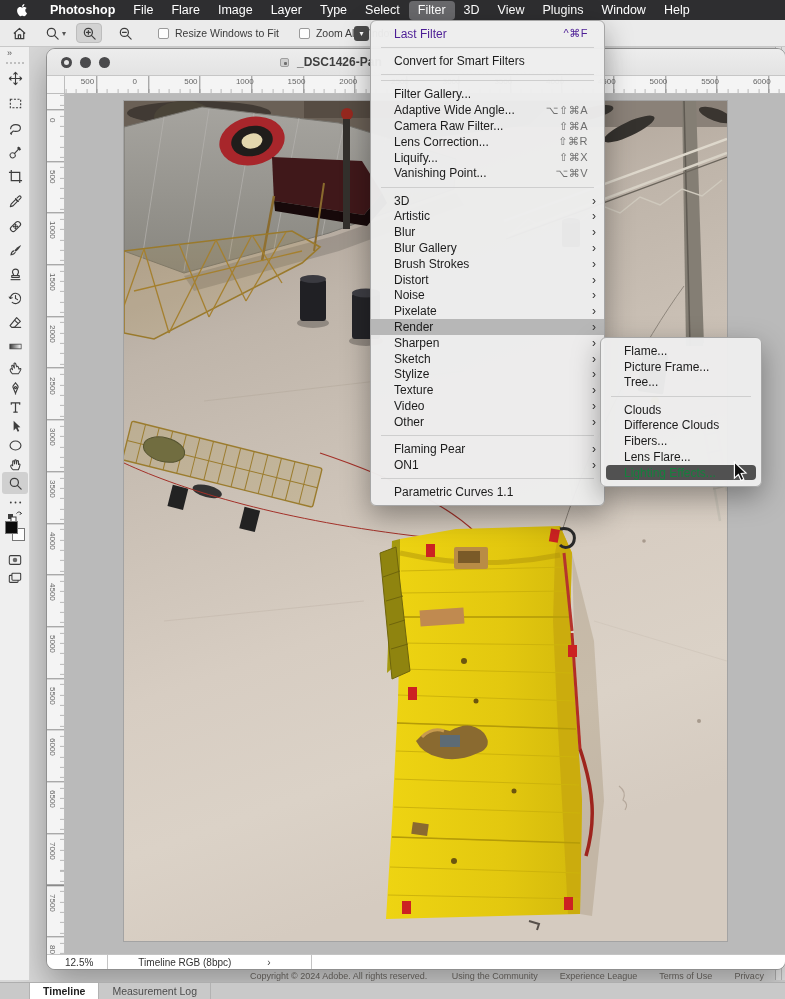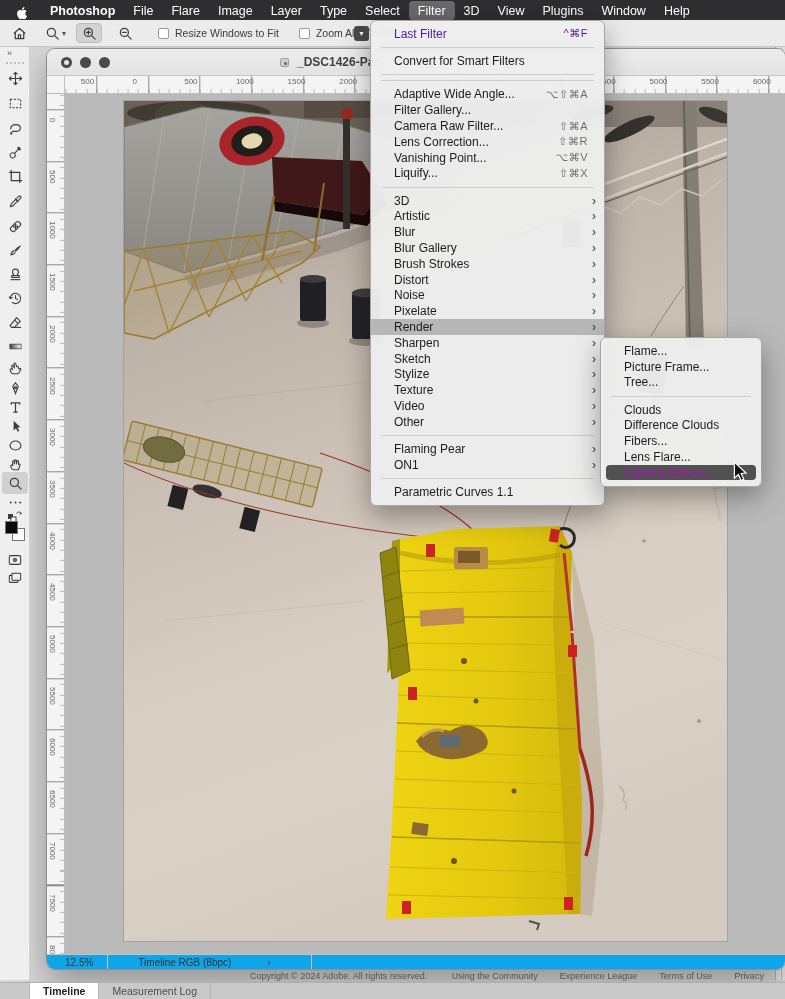--- a/index.html
+++ b/index.html
@@ -1,21 +1,21 @@
 <!DOCTYPE html>
 <html><head>
 <meta charset="utf-8">
 <style>
 *{margin:0;padding:0;box-sizing:border-box}
 html,body{width:785px;height:999px}
 body{font-family:"Liberation Sans",sans-serif;background:#d8d8d8;overflow:hidden}
 #app{position:relative;width:785px;height:999px;background:#d8d8d8;overflow:hidden}
 
 
-.menubar{position:absolute;top:0;left:0;right:0;height:20px;background:#2e2e30;display:flex;align-items:flex-end;color:#fff;font-size:12.5px;padding-left:4px;z-index:30}
+.menubar{position:absolute;top:0;left:0;right:0;height:20px;background:#2e2e30;display:flex;align-items:center;color:#fff;font-size:12.5px;padding-left:4px;z-index:30}
 .apple-item{display:flex;align-items:center;padding:0 12px}
 .mb-item{padding:1.5px 9px;border-radius:4px;line-height:16px;white-space:nowrap}
 .mb-bold{font-weight:bold}
 .mb-active{background:#69696c}
 
 
 .options-bar{position:absolute;top:20px;left:0;width:785px;height:27px;background:#ebebeb;border-bottom:1px solid #c8c8c8;display:flex;align-items:center;z-index:2}
 .ob-home{margin-left:12px;display:flex;align-items:center}
 .ob-toolpick{margin-left:18px;display:flex;align-items:center;gap:2px}
 .ob-caret{font-size:8px;color:#555}
@@ -49,38 +49,38 @@
   background-image:repeating-linear-gradient(to right,#8a8a8a 0 1px,transparent 1px 51.7px),repeating-linear-gradient(to right,#b8b8b8 0 1px,transparent 1px 10.34px);
   background-size:auto 18px,auto 5px;background-position:31.3px 0,0.6px 13px;background-repeat:repeat-x}
 .ruler-left{position:absolute;left:0;top:45px;width:18px;height:862px;background:#f4f4f4;border-right:1px solid #bdbdbd;overflow:hidden;
   background-image:repeating-linear-gradient(to bottom,#8a8a8a 0 1px,transparent 1px 51.7px),repeating-linear-gradient(to bottom,#b8b8b8 0 1px,transparent 1px 10.34px);
   background-size:18px auto,5px auto;background-position:0 15.3px,13px .9px;background-repeat:repeat-y}
 .ruler-label{position:absolute;top:1px;font-size:8px;color:#666;white-space:nowrap}
 .ruler-label.v{left:1px;top:auto;writing-mode:vertical-rl}
 .pasteboard{position:absolute;left:18px;top:45px;right:0;bottom:15px;background:#bababa}
 .canvas{position:absolute;left:77px;top:52px;width:603px;height:840px;outline:1px solid #a3a3a3}
 .canvas svg{display:block}
-.statusbar{position:absolute;left:0;bottom:0;right:0;height:15px;background:#0ea5e9;border-top:1px solid #c4c4c4;display:flex;align-items:center;font-size:10px;color:#333}
+.statusbar{position:absolute;left:0;bottom:0;right:0;height:15px;background:#ffffff;border-top:1px solid #c4c4c4;display:flex;align-items:center;font-size:10px;color:#333}
 .sb-zoom{padding:0 14px 0 18px}
 .sb-div{width:1px;height:15px;background:#c4c4c4}
 .sb-profile{padding:0 10px 0 30px}
 .sb-chev{padding:0 40px 0 26px;color:#444}
 
 
 .menu{position:absolute;background:rgba(237,237,237,.97);border:1px solid #a6a6a6;border-radius:6px;box-shadow:0 10px 28px rgba(0,0,0,.35);font-size:12px;color:#1c1c1c;padding:5px 0;z-index:40}
 #filter-menu{left:370px;top:20px;width:235px}
 #render-submenu{left:600px;top:337px;width:162px}
 .menu-row{height:15.8px;display:flex;align-items:center;padding:0 8px 0 23px;position:relative;z-index:0;white-space:nowrap}
 .mi-label{flex:1;overflow:hidden}
 .mi-right{color:#6f6f6f;font-size:11px;letter-spacing:.5px}
 .mi-arrow{color:#333;font-size:12px;margin-left:8px}
 .menu-sep{height:1px;background:#cecece;margin:5.2px 10px}
 .menu-disabled .mi-label,.menu-disabled .mi-right{color:#4c1d95}
 .menu-hl{background:#b7b7b7}
-.menu-hl-dark{color:#a21caf}
+.menu-hl-dark{color:#15803d}
 .menu-hl-dark .mi-right{color:#eee}
 .menu-hl-dark::before{content:"";position:absolute;left:5px;right:5px;top:.5px;bottom:.5px;background:#515151;border-radius:4px;z-index:-1}
 
 
 .scroll-track{position:absolute;right:0;top:47px;width:10px;height:933px;background:#e7e7e7;border-left:1px solid #b0b0b0;z-index:0}
 .scroll-line{position:absolute;right:3px;top:0;bottom:0;width:1px;background:#bdbdbd}
 .footer-line{position:absolute;left:250px;top:971px;width:535px;overflow:hidden;white-space:nowrap;font-size:9px;color:#6f6b66;z-index:0}
 .footer-line span{margin-right:22px}
 .tabs-row{position:absolute;left:0;bottom:0;right:0;height:17px;background:#c9c9c9;border-top:1px solid #aeaeae;display:flex;z-index:5}
 .tabs-spacer{width:30px;border-right:1px solid #b2b2b2}
@@ -599,47 +599,47 @@
     </div>
       <div class="menu-sep"></div>
       <div class="menu-row">
       <span class="mi-label">Convert for Smart Filters</span>
       <span class="mi-right"></span>
       <span class="mi-arrow"></span>
     </div>
       <div class="menu-sep"></div>
       <div class="menu-sep"></div>
       <div class="menu-row">
+      <span class="mi-label">Filter Gallery...</span>
+      <span class="mi-right"></span>
+      <span class="mi-arrow"></span>
+    </div>
+      <div class="menu-row">
       <span class="mi-label">Adaptive Wide Angle...</span>
       <span class="mi-right">⌥⇧⌘A</span>
       <span class="mi-arrow"></span>
     </div>
       <div class="menu-row">
-      <span class="mi-label">Filter Gallery...</span>
-      <span class="mi-right"></span>
-      <span class="mi-arrow"></span>
-    </div>
-      <div class="menu-row">
       <span class="mi-label">Camera Raw Filter...</span>
       <span class="mi-right">⇧⌘A</span>
       <span class="mi-arrow"></span>
     </div>
       <div class="menu-row">
       <span class="mi-label">Lens Correction...</span>
       <span class="mi-right">⇧⌘R</span>
       <span class="mi-arrow"></span>
     </div>
       <div class="menu-row">
+      <span class="mi-label">Liquify...</span>
+      <span class="mi-right">⇧⌘X</span>
+      <span class="mi-arrow"></span>
+    </div>
+      <div class="menu-row">
       <span class="mi-label">Vanishing Point...</span>
       <span class="mi-right">⌥⌘V</span>
-      <span class="mi-arrow"></span>
-    </div>
-      <div class="menu-row">
-      <span class="mi-label">Liquify...</span>
-      <span class="mi-right">⇧⌘X</span>
       <span class="mi-arrow"></span>
     </div>
       <div class="menu-sep"></div>
       <div class="menu-row">
       <span class="mi-label">3D</span>
       <span class="mi-right"></span>
       <span class="mi-arrow">›</span>
     </div>
       <div class="menu-row">
       <span class="mi-label">Artistic</span>

